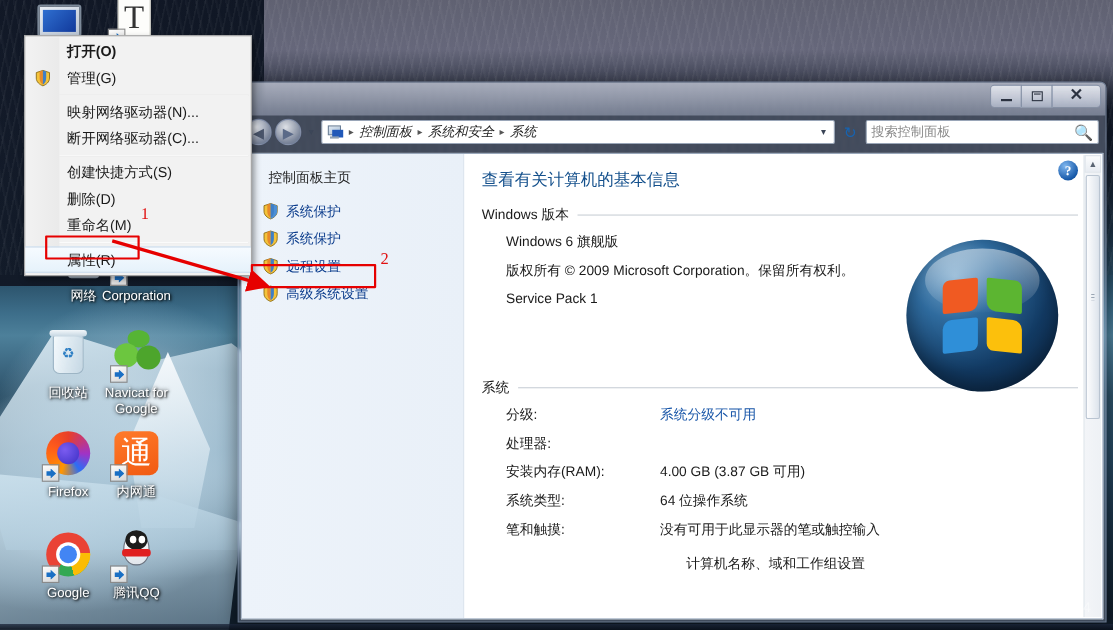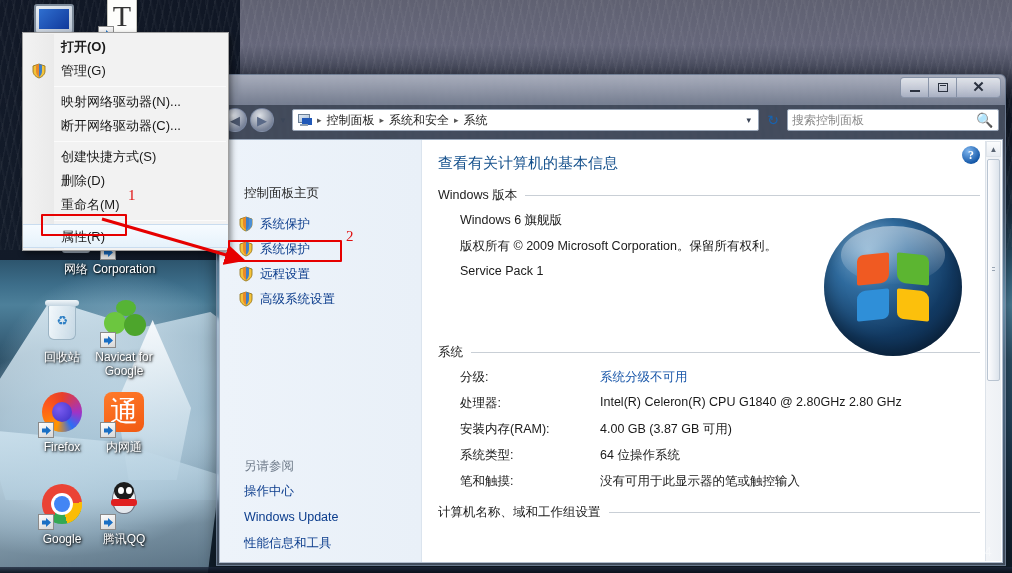--- a/index.html
+++ b/index.html
@@ -232,21 +232,21 @@
     display: flex; align-items: center; padding: 0 2px 0 3px;
     font-size: 12px; color: #222;
   }
   .crumb-icon { width: 16px; height: 16px; position: relative; margin-right: 2px; }
   .crumb-icon .ci-mon {
     position:absolute; left:2px; top:2px; width:12px; height:9px;
     background: linear-gradient(150deg,#dfe8f2,#a7bdd4); border:1px solid #6b7f96;
   }
   .crumb-icon .ci-scr { position:absolute; left:3px; top:3px; width:10px; height:7px; background:#2058b8; }
   .crumb-icon .ci-base { position:absolute; left:4px; top:12px; width:8px; height:2px; background:#8d9fb3; }
-  .crumb { padding: 0 2px; white-space: nowrap; }
+  .crumb { padding: 0 2px; white-space: nowrap; font-style: italic; }
   .crumb-sep { color:#555; font-size: 9px; padding: 0 3px; }
   .addr-dd { margin-left:auto; color:#3a4456; font-size: 9px; padding: 0 5px; }
   #refreshbtn { width: 22px; height: 22px; display:flex; align-items:center; justify-content:center;
     color:#1763b0; font-size: 14px; }
   #searchbox {
     width: 212px; height: 22px; background:#fff; border:1px solid #9aa6b8; border-radius: 2px;
     display:flex; align-items:center; padding: 0 4px;
   }
   #searchbox .ph { flex:1; font-size:12px; color:#8a8a8a; }
   #searchbox .mag { color:#1763b0; font-size: 14px; }
@@ -254,21 +254,21 @@
   #winbody {
     position: absolute; left: 2px; right: 2px; top: 64px; bottom: 2px;
     background: #ffffff; border: 1px solid #b0bccd; border-top-color:#9aa8bb;
     display: flex; overflow: hidden;
   }
   #sidebar {
     width: 202px; background: linear-gradient(90deg,#edf3fa,#e9f0f8);
     border-right: 1px solid #dbe4ee; position: relative; flex-shrink: 0;
     font-size: 12.5px; padding-top: 10px;
   }
-  .side-head { padding: 3px 0 10px 24px; color:#1f1f1f; font-size:12.5px;margin-top:32px; }
+  .side-head { padding: 3px 0 10px 24px; color:#1f1f1f; font-size:12.5px; }
   .side-link {
     position: relative; height: 25px; line-height: 25px;
     padding-left: 40px; color:#0b3c8c; white-space: nowrap;
   }
   .side-link .sshield { position:absolute; left: 18px; top: 4px; width:16px; height:16px; }
   #seealso { position:absolute; left: 0; bottom: 6px; width: 100%; }
   .seealso-title { padding-left: 24px; color:#6f7b8a; font-size:12.5px; height: 24px; line-height:24px; }
   .seealso-link { padding-left: 24px; height: 26px; line-height: 26px; color:#0b3c8c; font-size:12.5px; }
 
   #content {
@@ -555,26 +555,20 @@
           <span class="sshield">
             <svg class="shield-svg" viewBox="0 0 16 16">
                 <path d="M8 1 L14 3 V8 C14 11.5 11 14 8 15 C5 14 2 11.5 2 8 V3 Z" fill="#f4c33a" stroke="#8a6a12" stroke-width="0.8"></path>
                 <path d="M8 1 L5 2 V8 C5 11 6.4 13 8 14 Z" fill="#e8892a"></path>
                 <path d="M8 1 L11 2 V8 C11 11 9.6 13 8 14 Z" fill="#3f7fc6"></path>
               </svg>
           </span>
           <span>高级系统设置</span>
         </div>
 
-        <div id="seealso">
-          <div class="seealso-title">另请参阅</div>
-          <div class="seealso-link">操作中心</div>
-          <div class="seealso-link">Windows Update</div>
-          <div class="seealso-link">性能信息和工具</div>
-        </div>
       </div>
 
       <div id="content">
         <div id="helpbtn">?</div>
 
         <div id="winlogo">
           <div class="wl-ball"></div>
           <div class="wl-gloss"></div>
           <div class="wl-flag">
             <div class="wl-q tl"></div>
@@ -599,36 +593,35 @@
             <span class="sec-label">系统</span>
             <span class="sec-rule"></span>
           </div>
 
           <div class="kv">
             <span class="k">分级:</span>
             <span class="v link">系统分级不可用</span>
           </div>
           <div class="kv">
             <span class="k">处理器:</span>
-            <span class="v">Intel(R) Celeron(R) CPU G1840 @ 2.80GHz   2.80 GHz</span>
           </div>
           <div class="kv">
             <span class="k">安装内存(RAM):</span>
             <span class="v">4.00 GB (3.87 GB 可用)</span>
           </div>
           <div class="kv">
             <span class="k">系统类型:</span>
             <span class="v">64 位操作系统</span>
           </div>
           <div class="kv">
             <span class="k">笔和触摸:</span>
             <span class="v">没有可用于此显示器的笔或触控输入</span>
           </div>
 
-          <div class="sec" style="margin-top:14px;">
+          <div class="sec" style="margin-top:14px;flex-direction:column;">
             <span class="sec-label">计算机名称、域和工作组设置</span>
             <span class="sec-rule"></span>
           </div>
         </div>
 
         <div id="vscroll">
           <div class="sb-arrow">▲</div>
           <div id="sb-thumb">
               <div class="grip"></div>
             </div>

